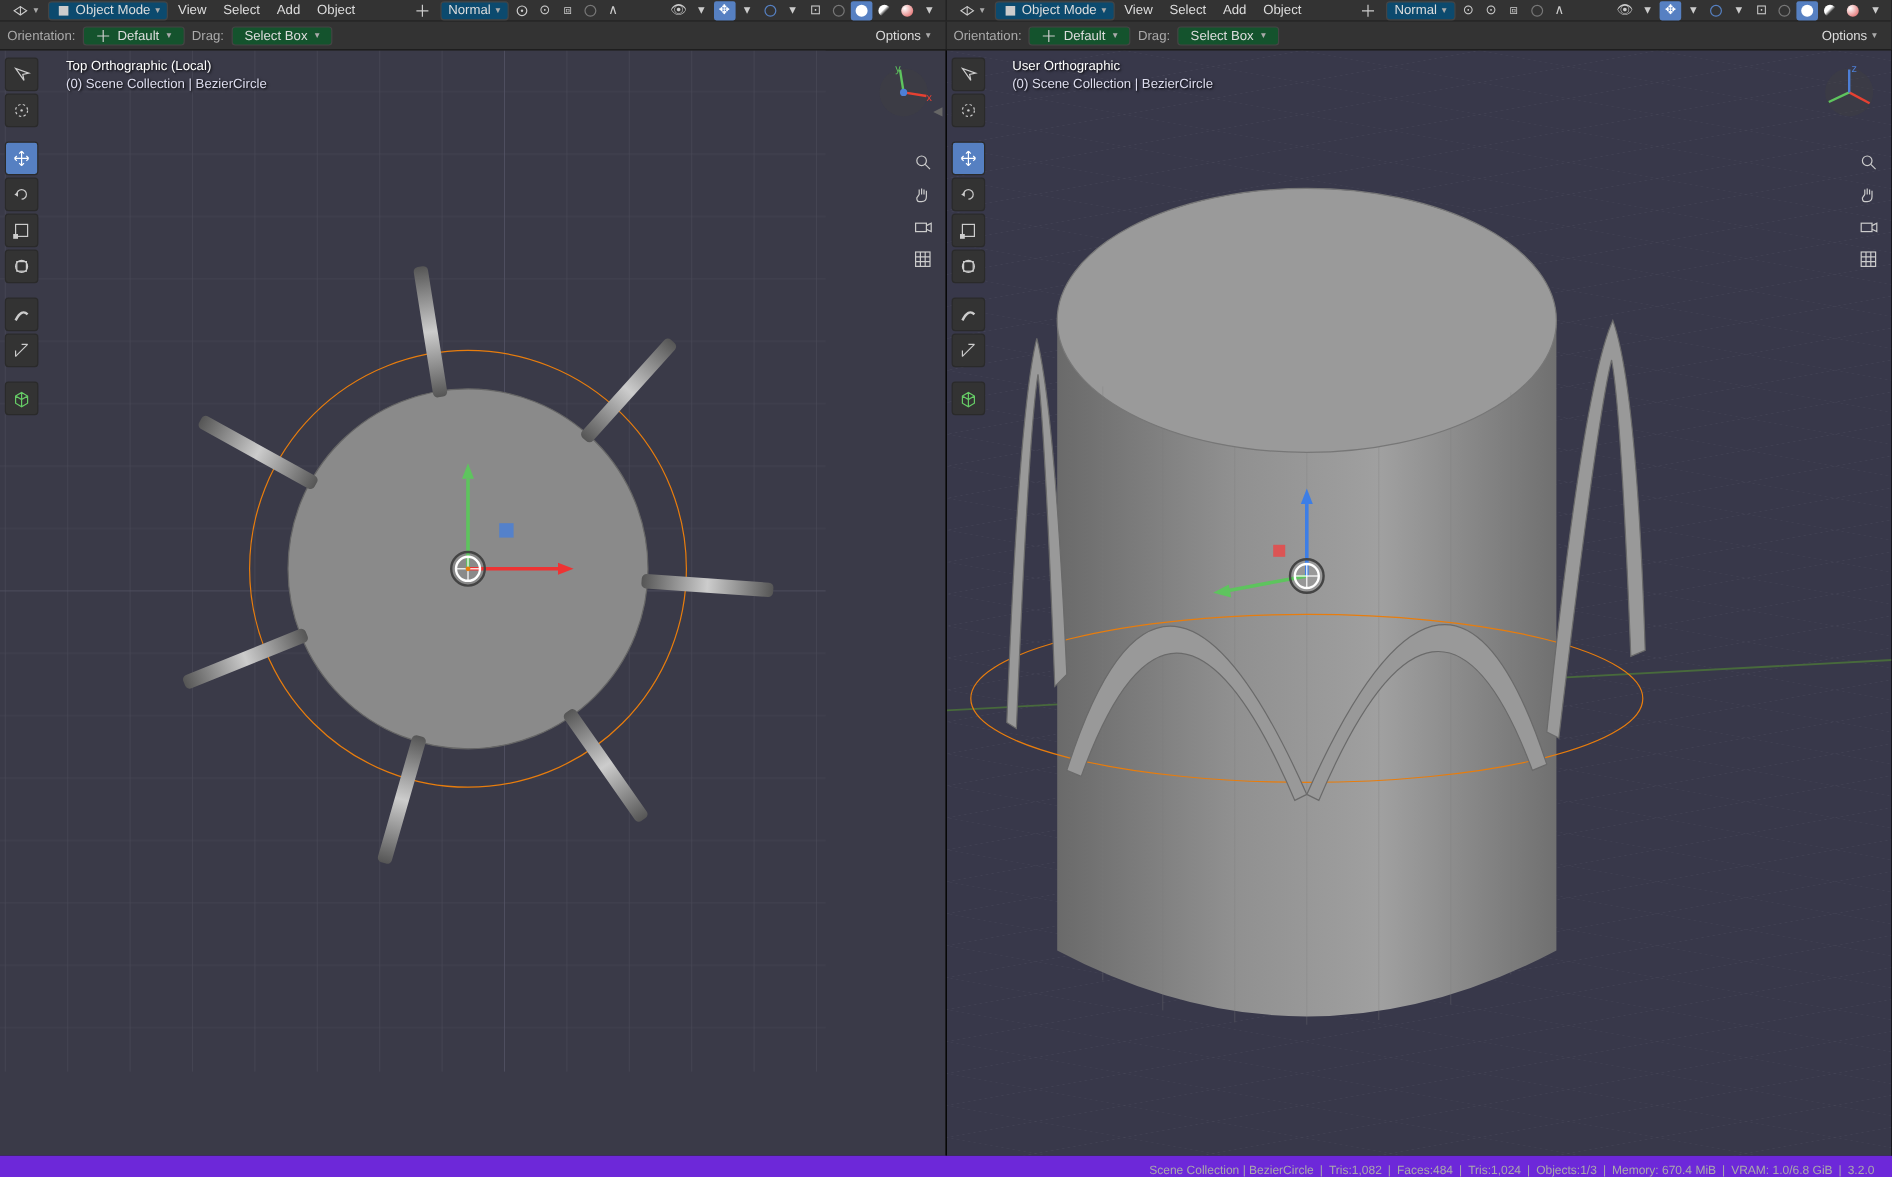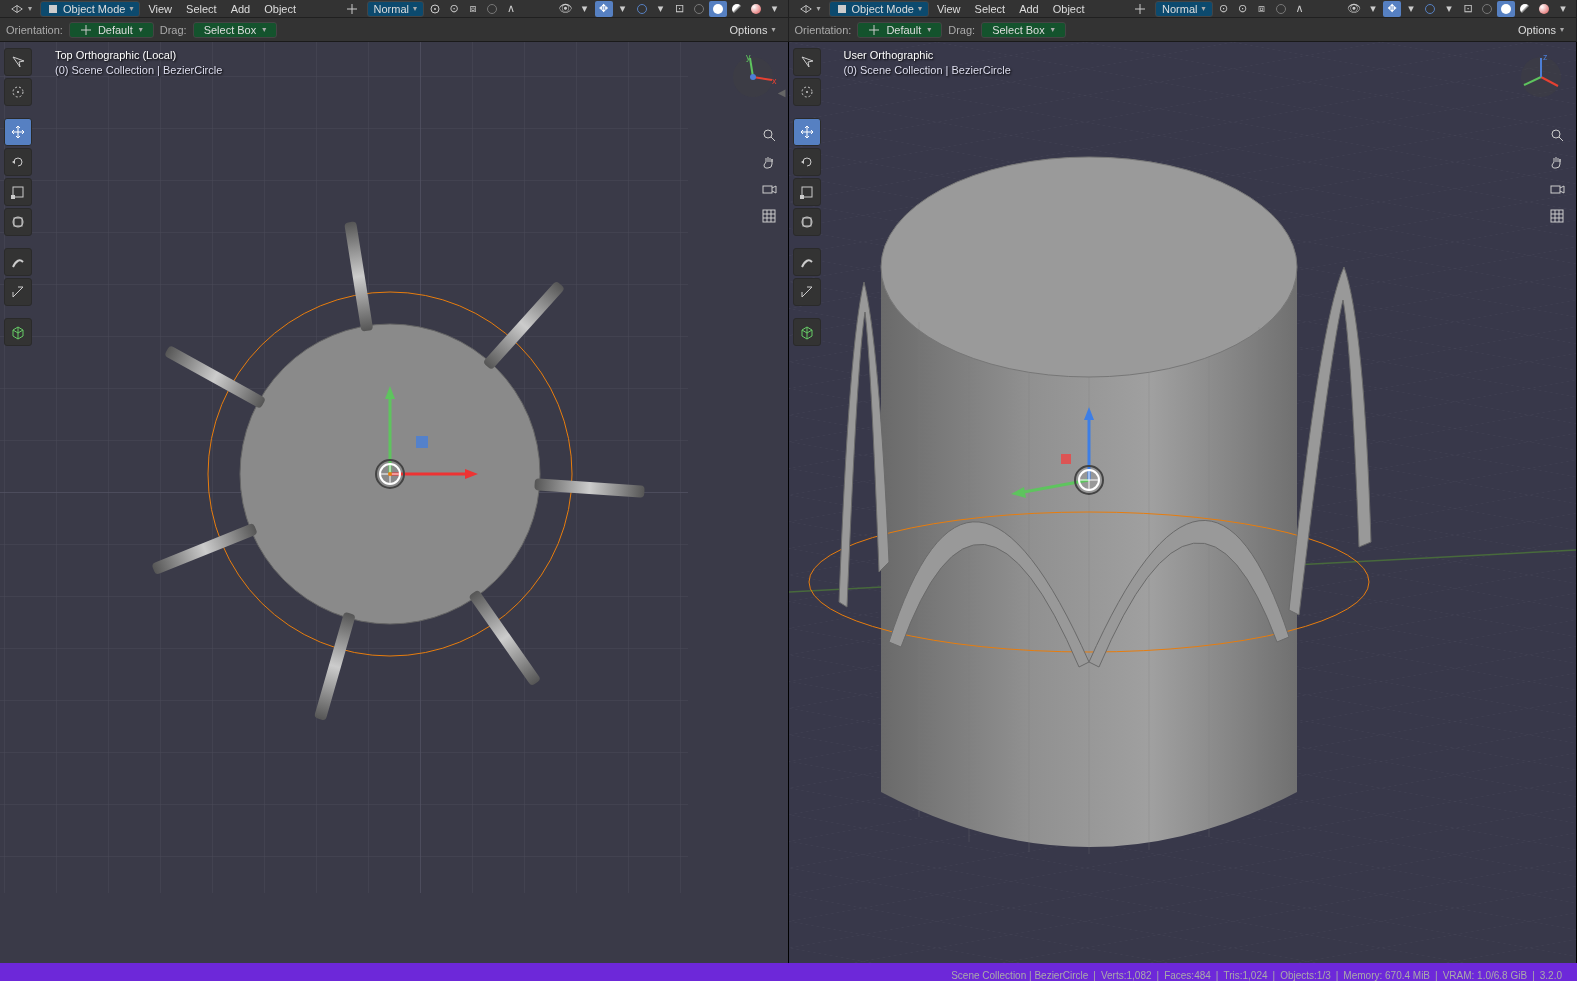--- a/index.html
+++ b/index.html
@@ -566,21 +566,21 @@
               <line x1="10" y1="2" x2="10" y2="14" stroke="#ccc"></line>
             </svg>
           </div>
       </div>
     </div>
 
   </div>
 
   <div class="status-bar">
     <span class="status-item">Scene Collection | BezierCircle</span> |
-    <span class="status-item">Verts:1,082</span> |
+    <span class="status-item">Tris:1,082</span> |
     <span class="status-item">Faces:484</span> |
     <span class="status-item">Tris:1,024</span> |
     <span class="status-item">Objects:1/3</span> |
     <span class="status-item">Memory: 670.4 MiB</span> |
     <span class="status-item">VRAM: 1.0/6.8 GiB</span> |
     <span class="status-item">3.2.0</span>
   </div>
 
 </div>
 

